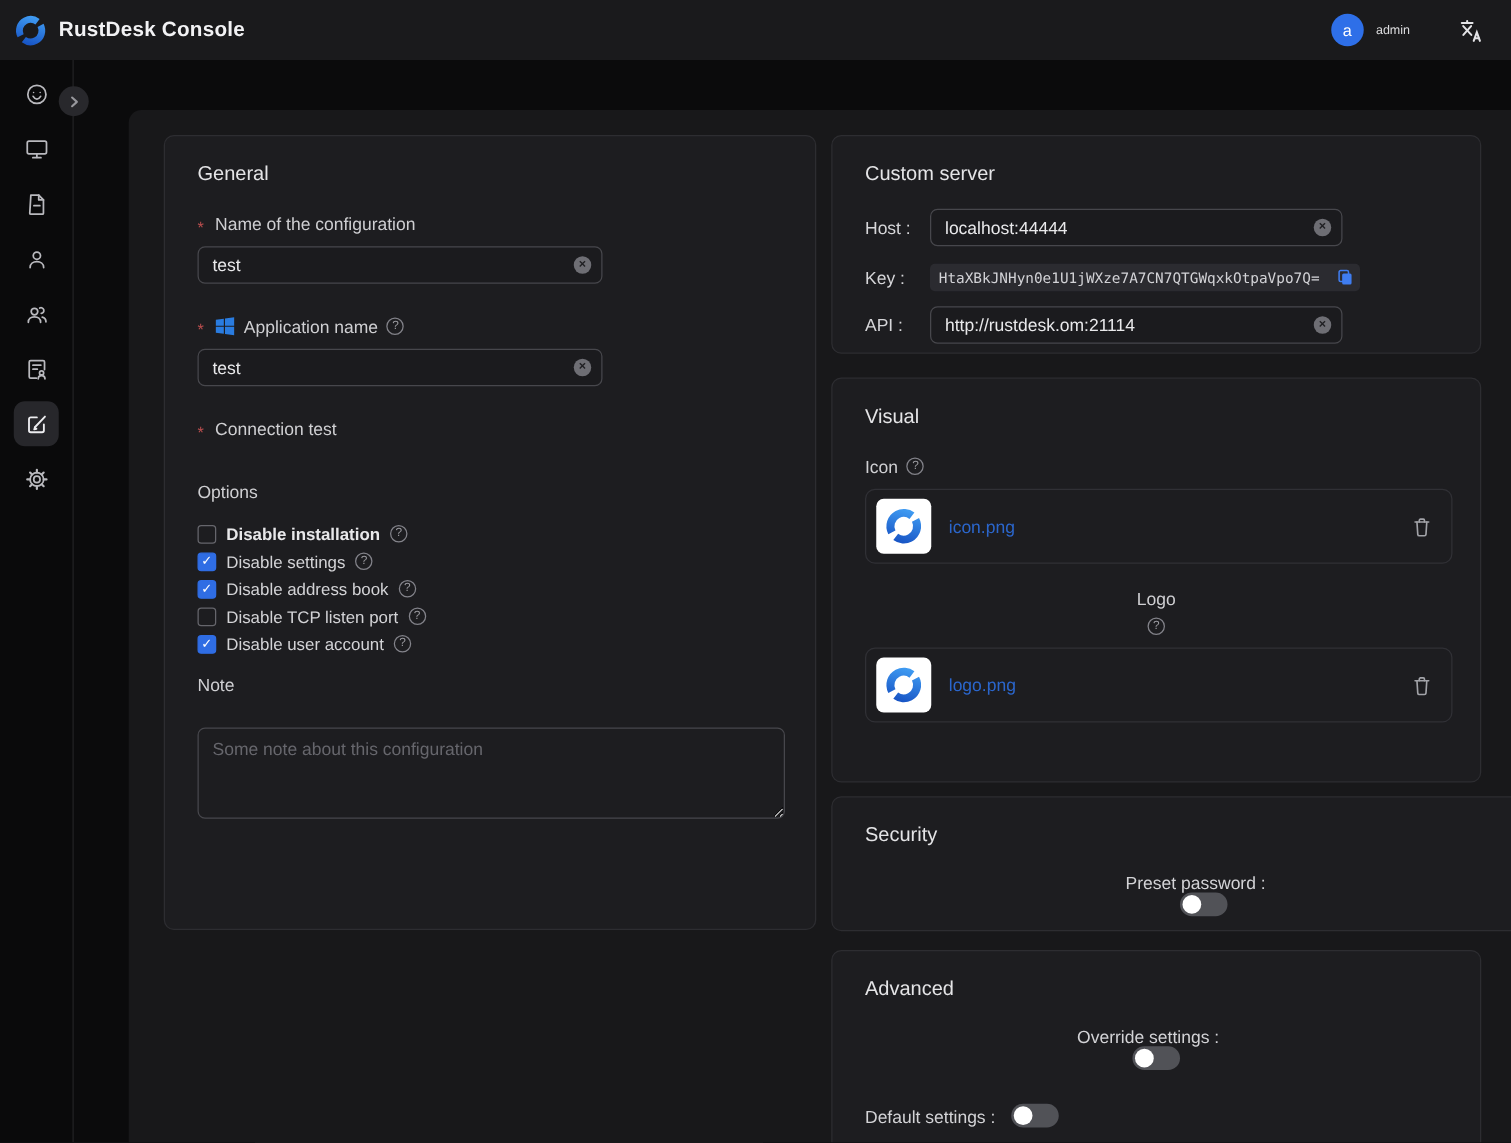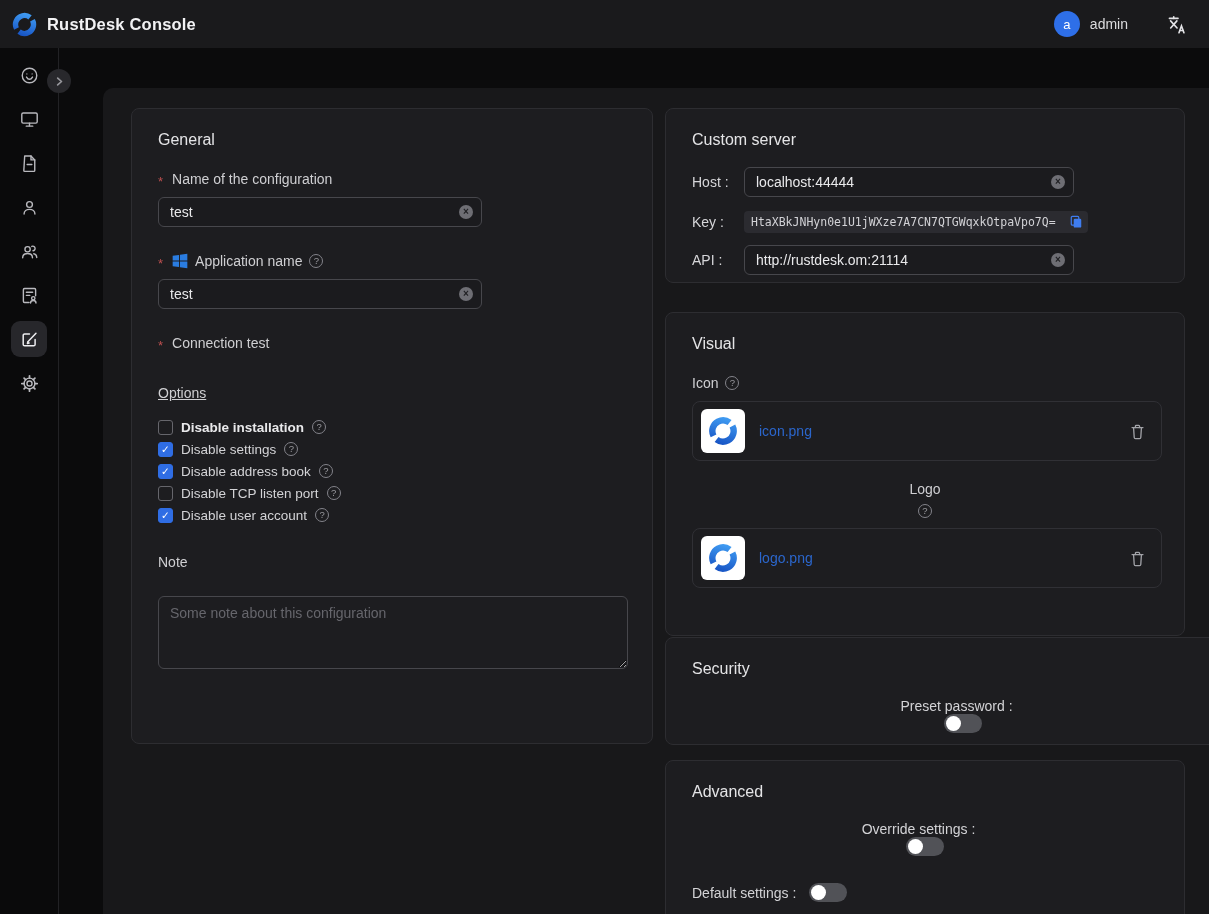--- a/index.html
+++ b/index.html
@@ -12,42 +12,42 @@
 
   
   .topbar { position:absolute; top:0; left:0; width:100%; height:48px; background:#1a1a1c;
             display:flex; align-items:center; padding:0 22px 0 11px; z-index:8; }
   .brand { display:flex; align-items:center; gap:9px; }
   .brand-logo { width:27px; height:27px; }
   .brand-title { font-size:16.5px; font-weight:700; color:#f2f2f4; letter-spacing:.2px; }
   .topbar-right { margin-left:auto; display:flex; align-items:center; }
   .avatar { width:26px; height:26px; border-radius:50%; background:#2e6fe8; color:#fff;
             font-size:13px; display:flex; align-items:center; justify-content:center; cursor:pointer; }
-  .username { font-size:14px; color:#dcdcde; margin-left:10px; cursor:pointer; }
+  .username { font-size:10px; color:#dcdcde; margin-left:10px; cursor:pointer; }
   .translate-btn { margin-left:38px; color:#e3e3e6; cursor:pointer; }
 
   
   .sidebar { position:absolute; top:48px; left:0; width:59px; bottom:0; background:#0a0a0b;
              border-right:1px solid #222225; display:flex; flex-direction:column; align-items:center;
              padding-top:9px; gap:8px; z-index:5; }
   .nav-item { width:36px; height:36px; border-radius:9px; display:flex; align-items:center;
               justify-content:center; color:#b9b9be; cursor:pointer; flex:0 0 auto; }
   .nav-item.active { background:#27272b; color:#ededf0; }
   .collapse-btn { position:absolute; top:69px; left:47px; width:24px; height:24px; border-radius:50%;
                   background:#28282c; display:flex; align-items:center; justify-content:center;
                   color:#97979c; z-index:9; cursor:pointer; }
 
   
   .panel { position:absolute; left:103px; top:88px; right:0; bottom:0; background:#18181a;
            border-top-left-radius:10px; overflow:hidden; z-index:4; }
   .card { position:absolute; background:#1d1d20; border:1px solid #2d2d31; border-radius:8px;
           padding:22px 26px; }
   #card-general  { left:28px;  top:20px;  width:522px; height:636px; }
   #card-custom   { left:562px; top:20px;  width:520px; height:175px; }
-  #card-visual   { left:562px; top:224px; width:520px; height:324px; }
+  #card-visual   { left:562px; top:214px; width:520px; height:324px; }
   #card-security { left:562px; top:549px; width:596px; height:108px; }
   #card-advanced { left:562px; top:672px; width:520px; height:242px; }
   .card-title { font-size:16px; font-weight:500; color:#e4e4e6; }
 
   
   .field-label { display:flex; align-items:center; gap:7px; font-size:14px; color:#cfcfd2; }
   .required::before { content:"*"; color:#bd4f4f; margin-right:2px; font-size:13px; position:relative; top:2px; }
   .help-icon { width:14px; height:14px; border-radius:50%; border:1px solid #83838a; color:#9b9ba0;
                font-size:9.5px; line-height:1; display:inline-flex; align-items:center; justify-content:center;
                cursor:pointer; flex:0 0 auto; }
@@ -96,21 +96,21 @@
   .file-link { margin-left:14px; font-size:14px; color:#2b66cc; cursor:pointer; }
   .trash-btn { margin-left:auto; color:#a2a3a8; cursor:pointer; }
 
   
   .toggle-row { display:flex; align-items:center; }
   .toggle-label { font-size:14px; color:#d3d3d6; margin-right:13px; }
   .toggle { width:38px; height:19px; border-radius:10px; background:#515257; position:relative; cursor:pointer; flex:0 0 auto; }
   .toggle::after { content:""; position:absolute; left:2px; top:2px; width:15px; height:15px; border-radius:50%; background:#fff; }
 
   .mt22 { margin-top:22px; } .mt26 { margin-top:26px; } .mt20 { margin-top:20px;flex-direction:column; }
-  .mt18 { margin-top:18px; } .mt30 { margin-top:28px;text-align:right; } .mt34 { margin-top:34px;text-decoration:underline; }
+  .mt18 { margin-top:18px; } .mt30 { margin-top:14px;text-align:right; } .mt34 { margin-top:34px; }
   .win-icon { width:16px; height:16px; flex:0 0 auto; }
 </style>
 </head>
 <body>
 
 <header class="topbar">
   <div class="brand">
     <span class="brand-logo rd-swirl">
         <svg viewBox="0 0 24 24" width="100%" height="100%">
           <defs>

